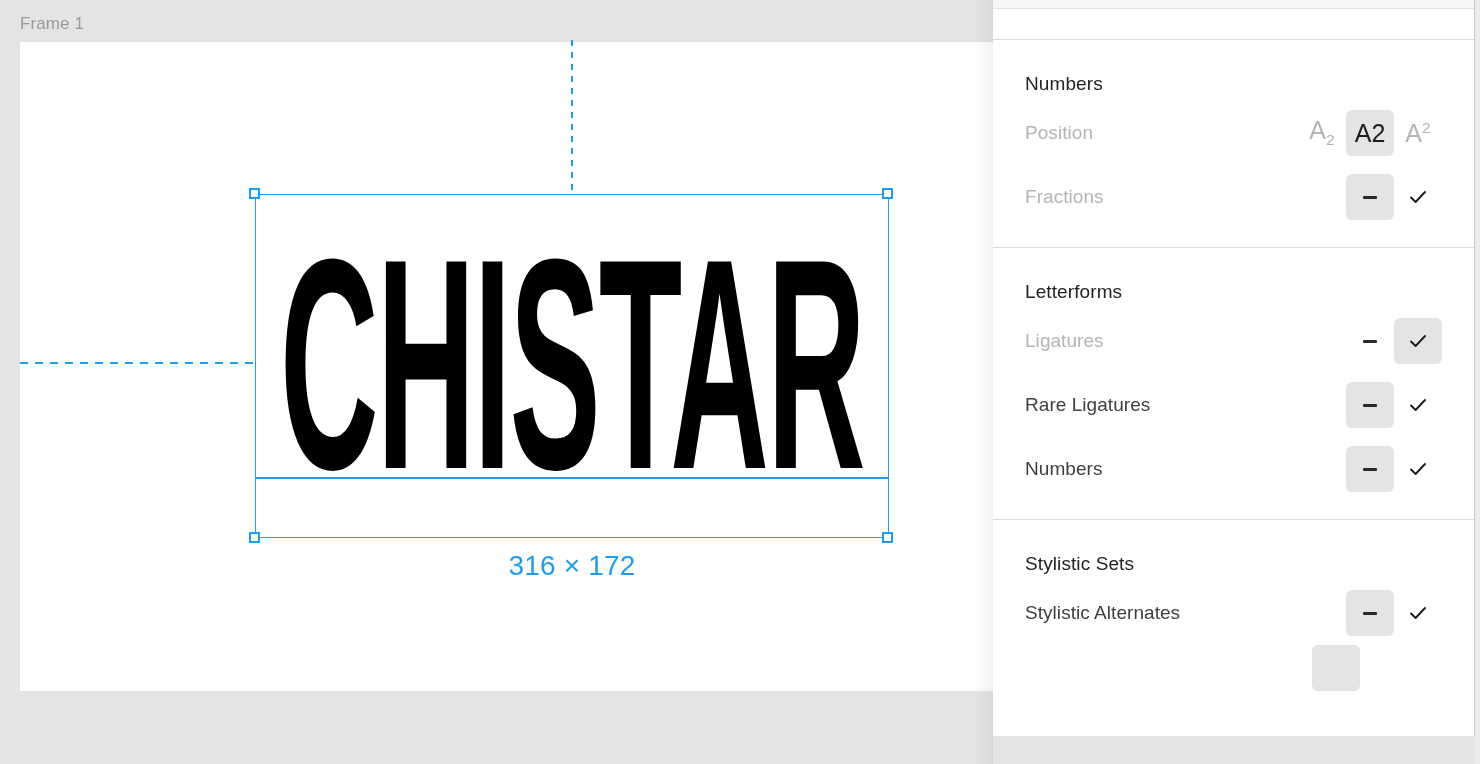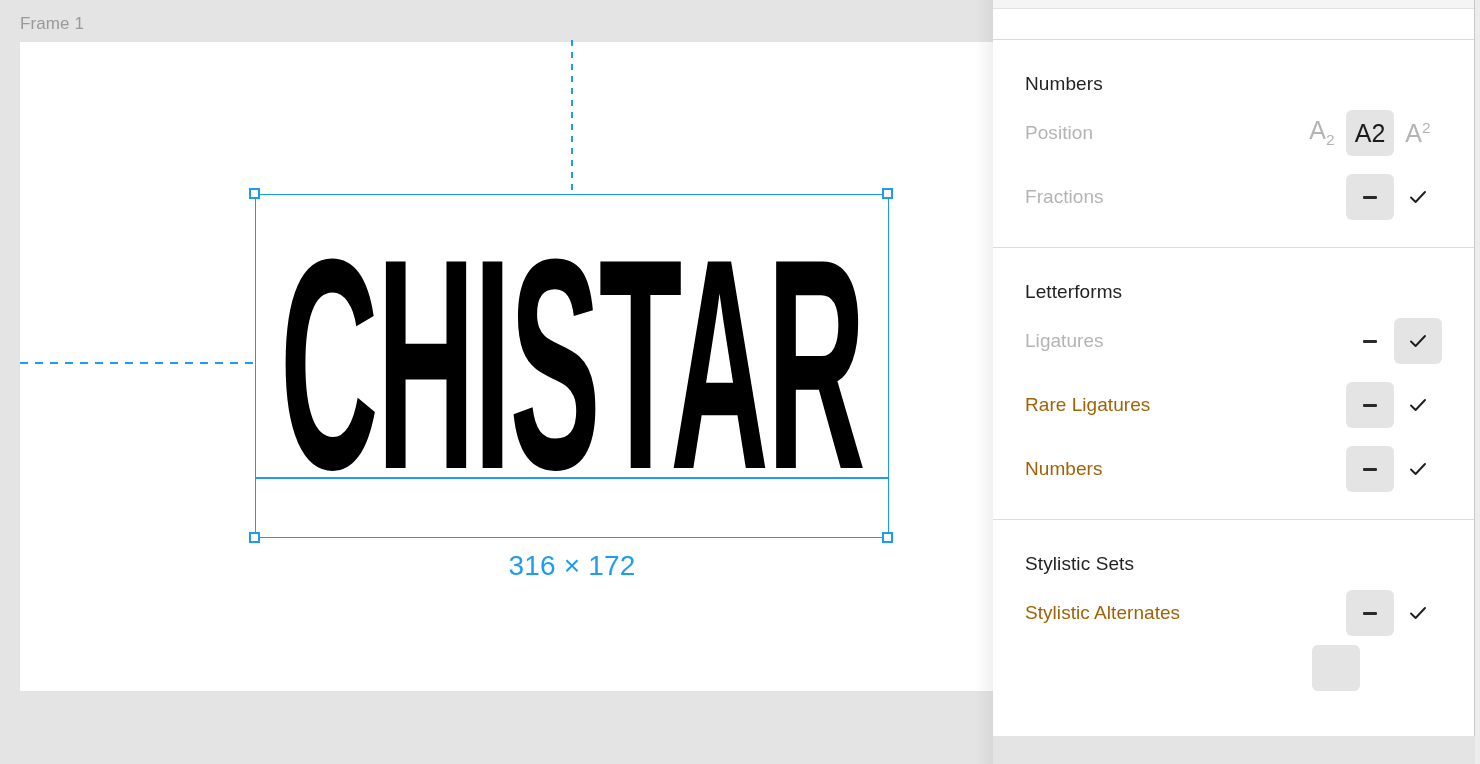--- a/index.html
+++ b/index.html
@@ -161,21 +161,21 @@
   }
 
   .opt-row {
     display: flex;
     align-items: center;
     height: 64px;
   }
   .opt-label {
     flex: 1;
     font-size: 19px;
-    color: #a16207;
+    color: #404040;
     letter-spacing: 0.05px;
   }
   .opt-label.muted { color: #b4b4b4; }
 
   .opt-controls {
     display: flex;
     align-items: center;
     gap: 0px;
   }
 

